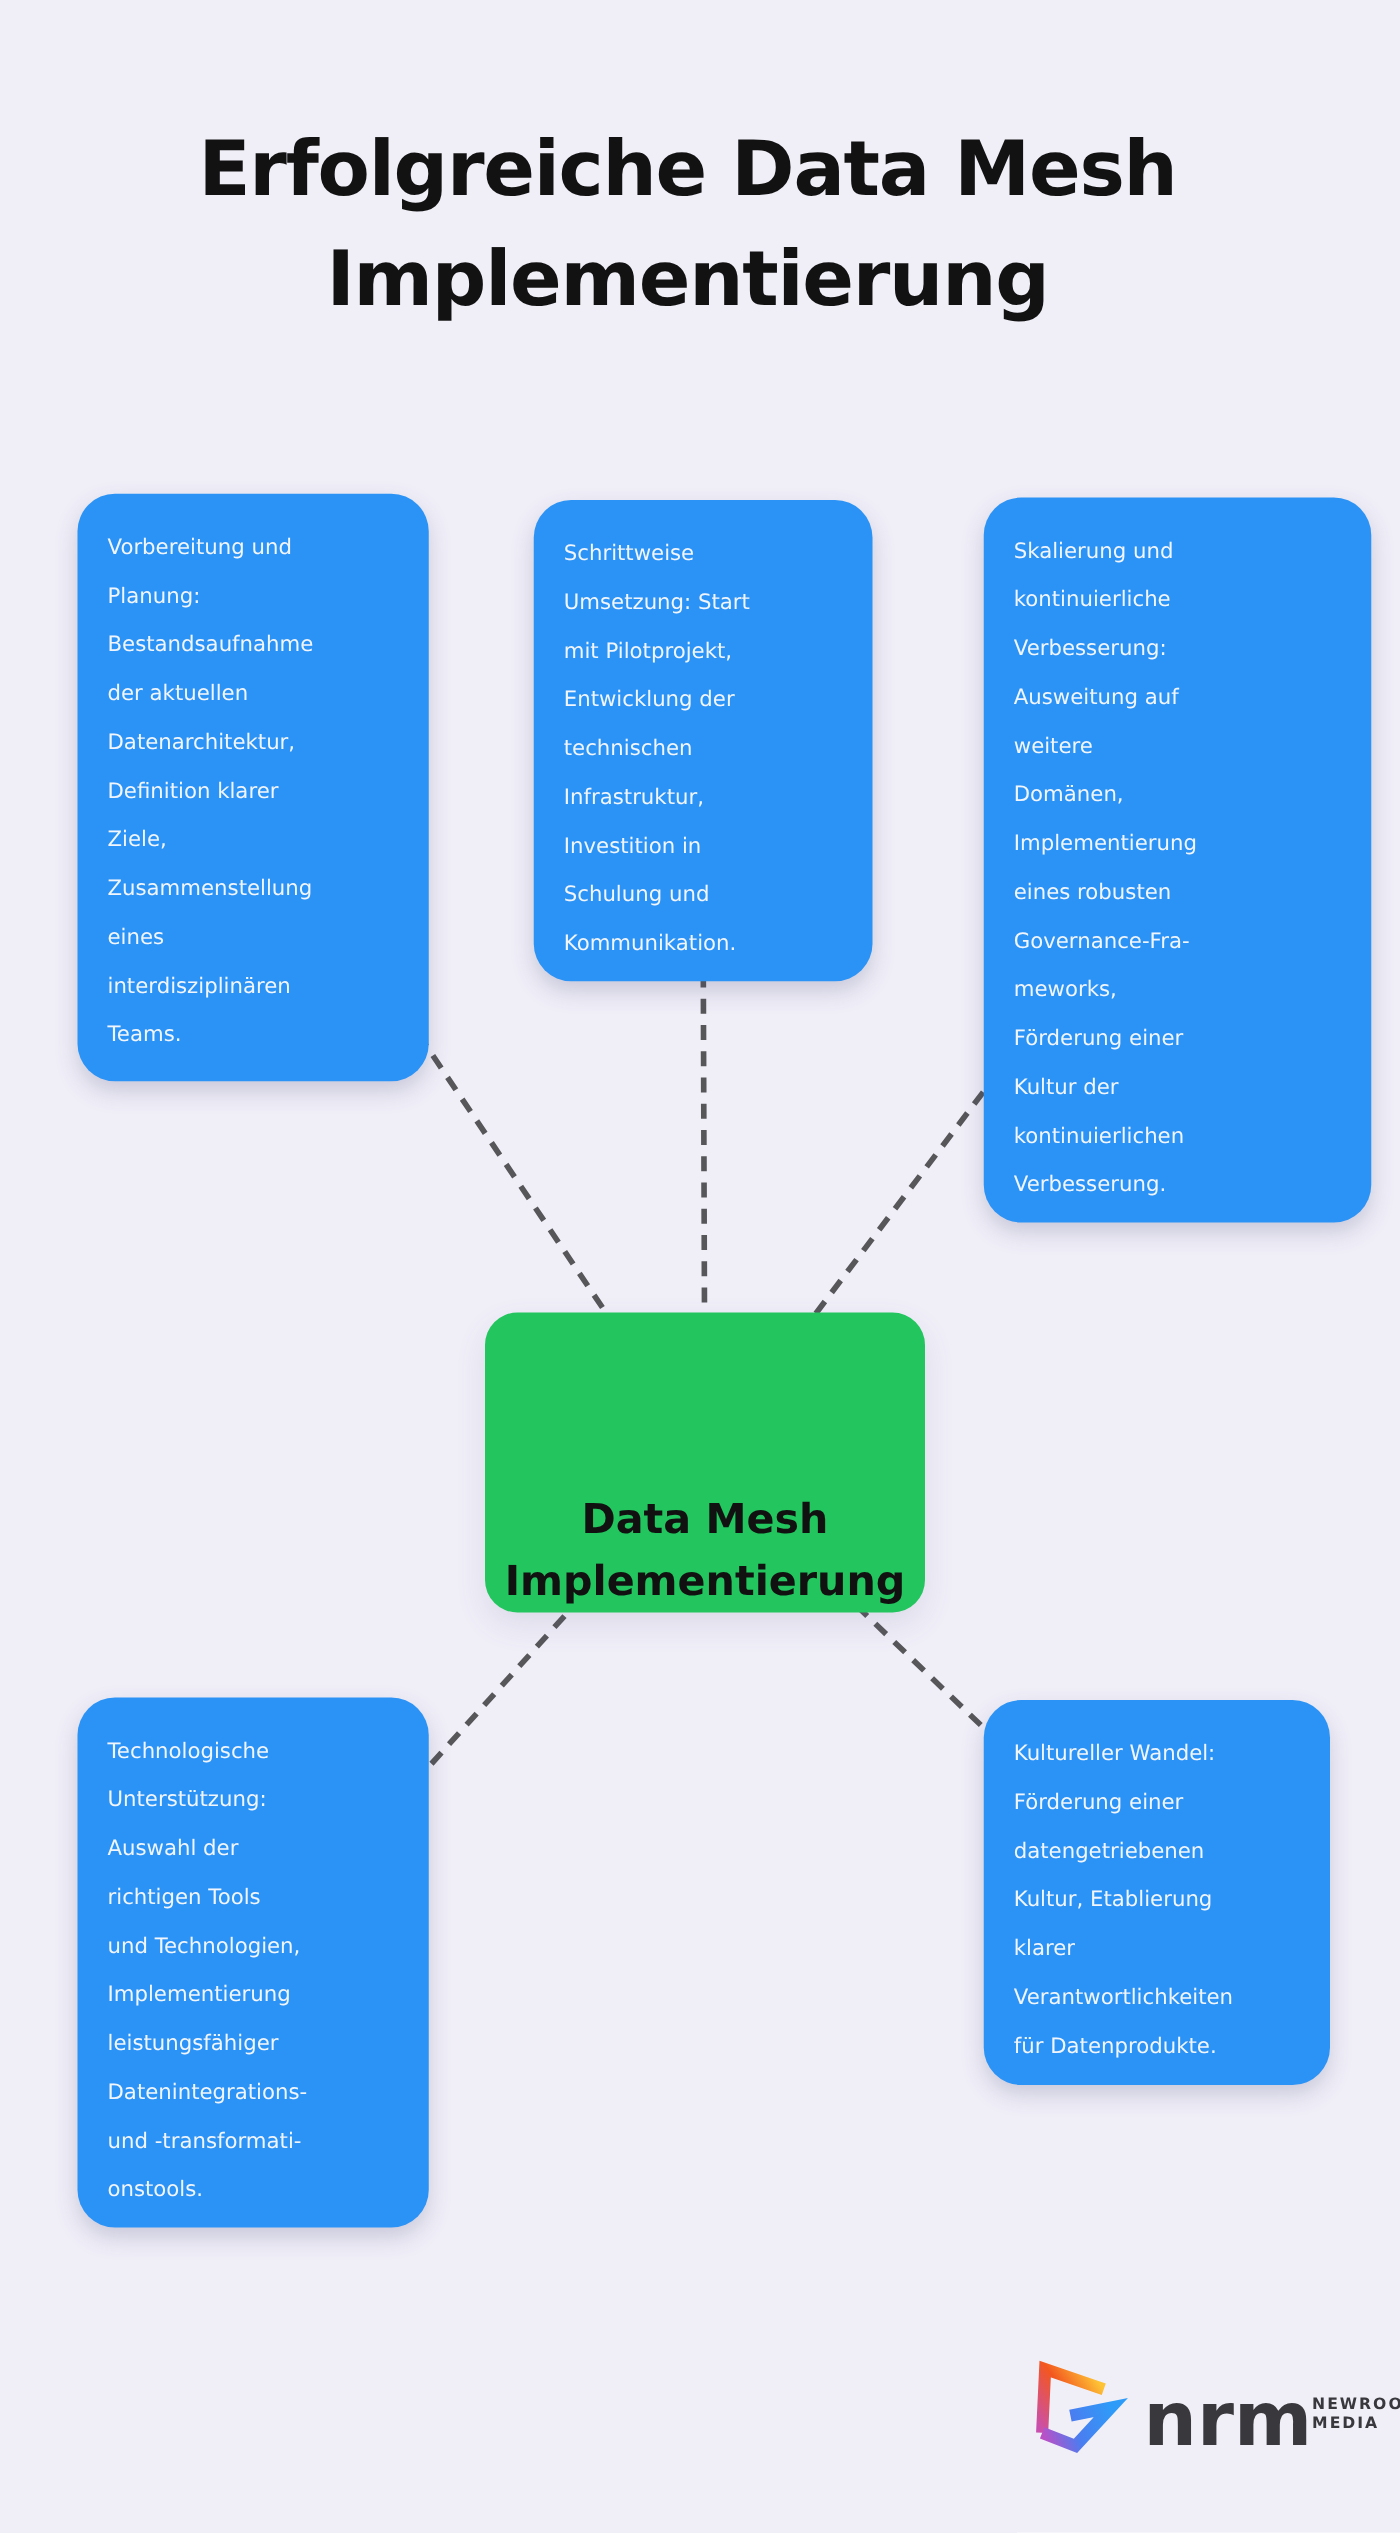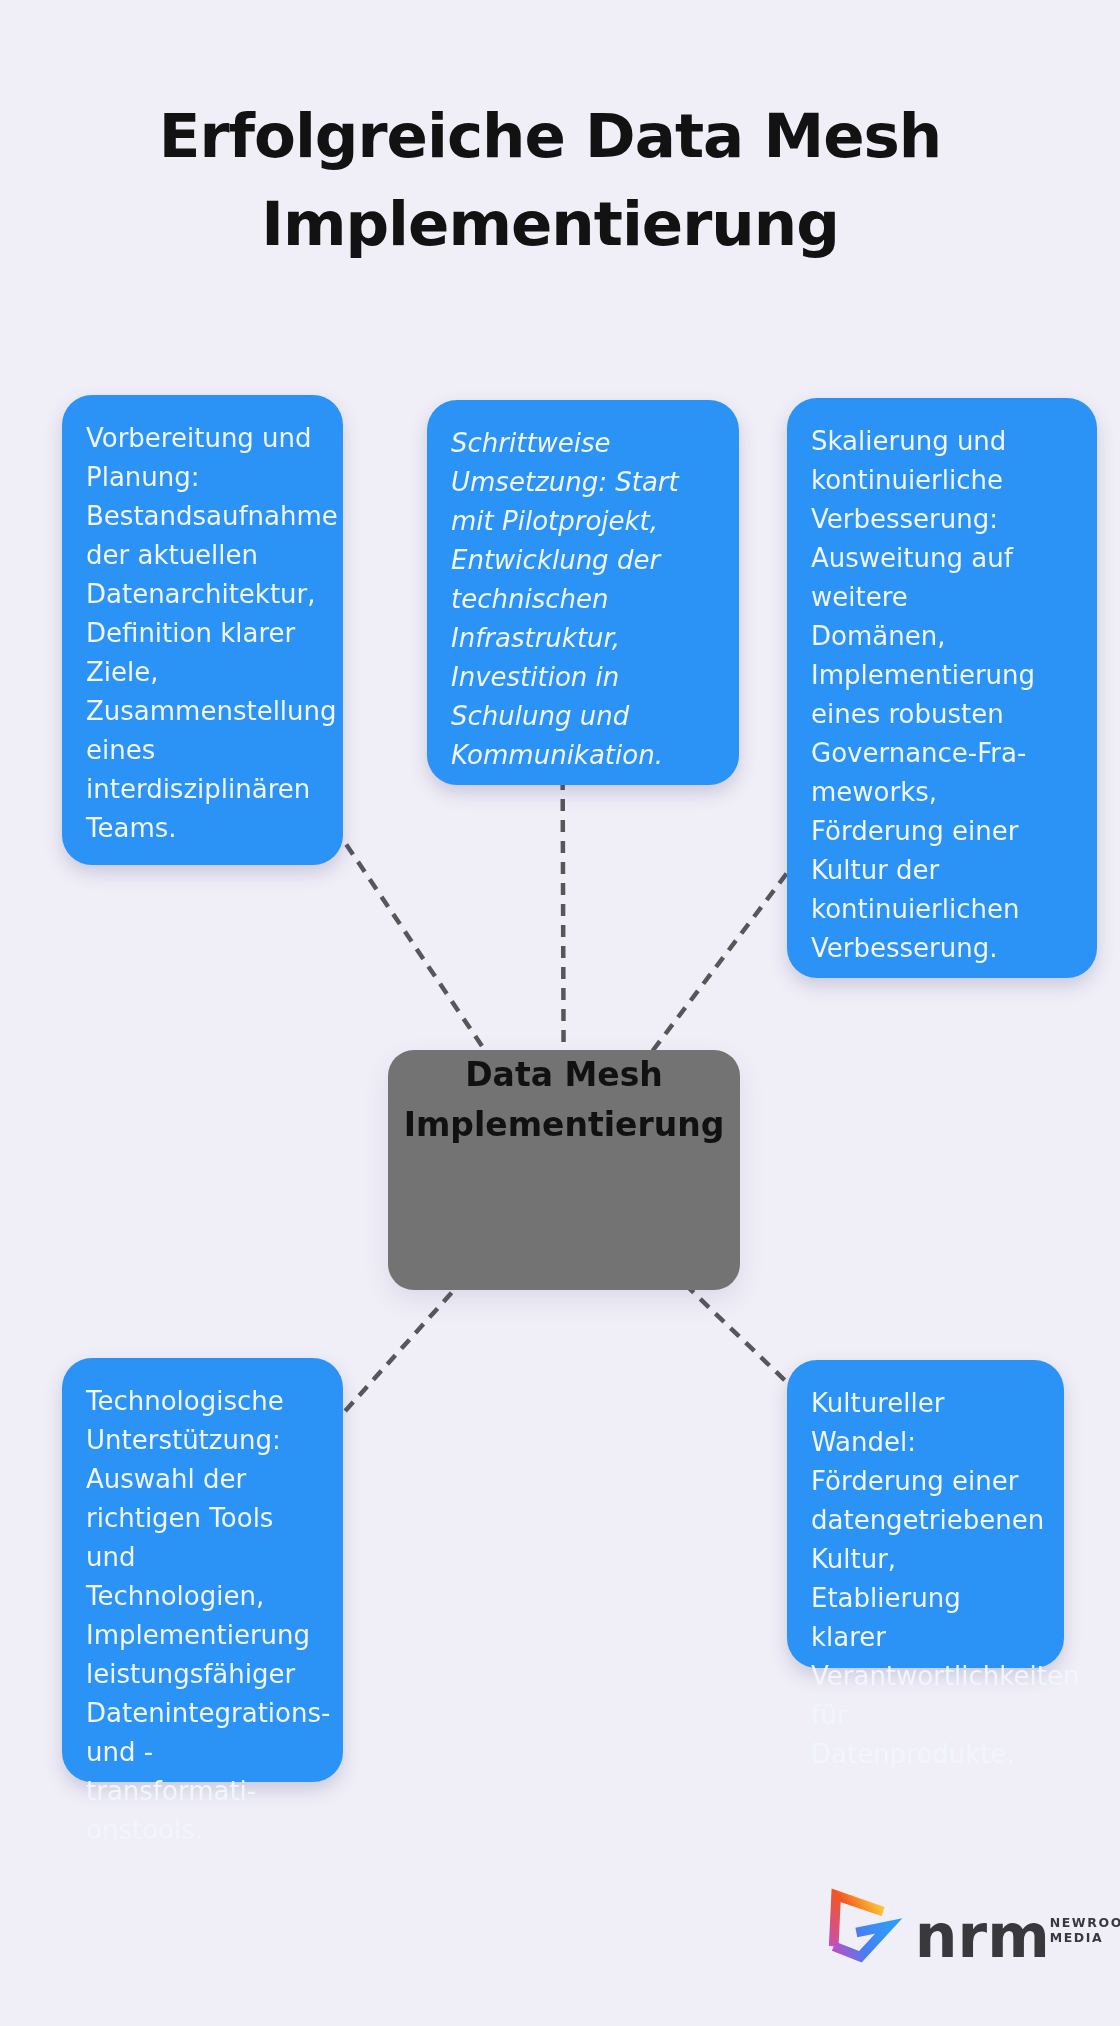--- a/index.html
+++ b/index.html
@@ -27,35 +27,35 @@
   .node{
     position:absolute;z-index:2;
     background:#2b93f5;
     border-radius:30px;
     box-shadow:0 8px 18px rgba(70,70,120,0.22);
     color:#f1f5fd;
     box-sizing:border-box;
     padding:24px 24px 16px 24px;
   }
   .node-text{
-    font-size:26px;line-height:39px;
+    font-size:17px;line-height:39px;
     white-space:pre-line;
   }
   .node-1{left:62px;top:395px;width:281px;height:470px;}
-  .node-2{left:427px;top:400px;width:312px;height:385px;font-style:italic;}
+  .node-2{left:427px;top:400px;width:271px;height:385px;}
   .node-3{left:787px;top:398px;width:310px;height:580px;}
   .node-4{left:62px;top:1358px;width:281px;height:424px;}
   .node-5{left:787px;top:1360px;width:277px;height:308px;}
   .center-node{
     position:absolute;z-index:2;
     left:388px;top:1050px;width:352px;height:240px;
-    background:#737373;
+    background:#22c55e;
     border-radius:26px;
     box-shadow:0 10px 24px rgba(90,90,140,0.14);
-    display:flex;align-items:flex-start;justify-content:center;
+    display:flex;align-items:flex-end;justify-content:center;
   }
   .center-label{
     font-size:33px;font-weight:bold;line-height:50px;
     color:#111111;text-align:center;
     white-space:pre-line;
   }
   .logo{
     position:absolute;z-index:2;
     left:824px;top:1884px;
     display:flex;flex-direction:row;align-items:flex-end;gap:10px;

